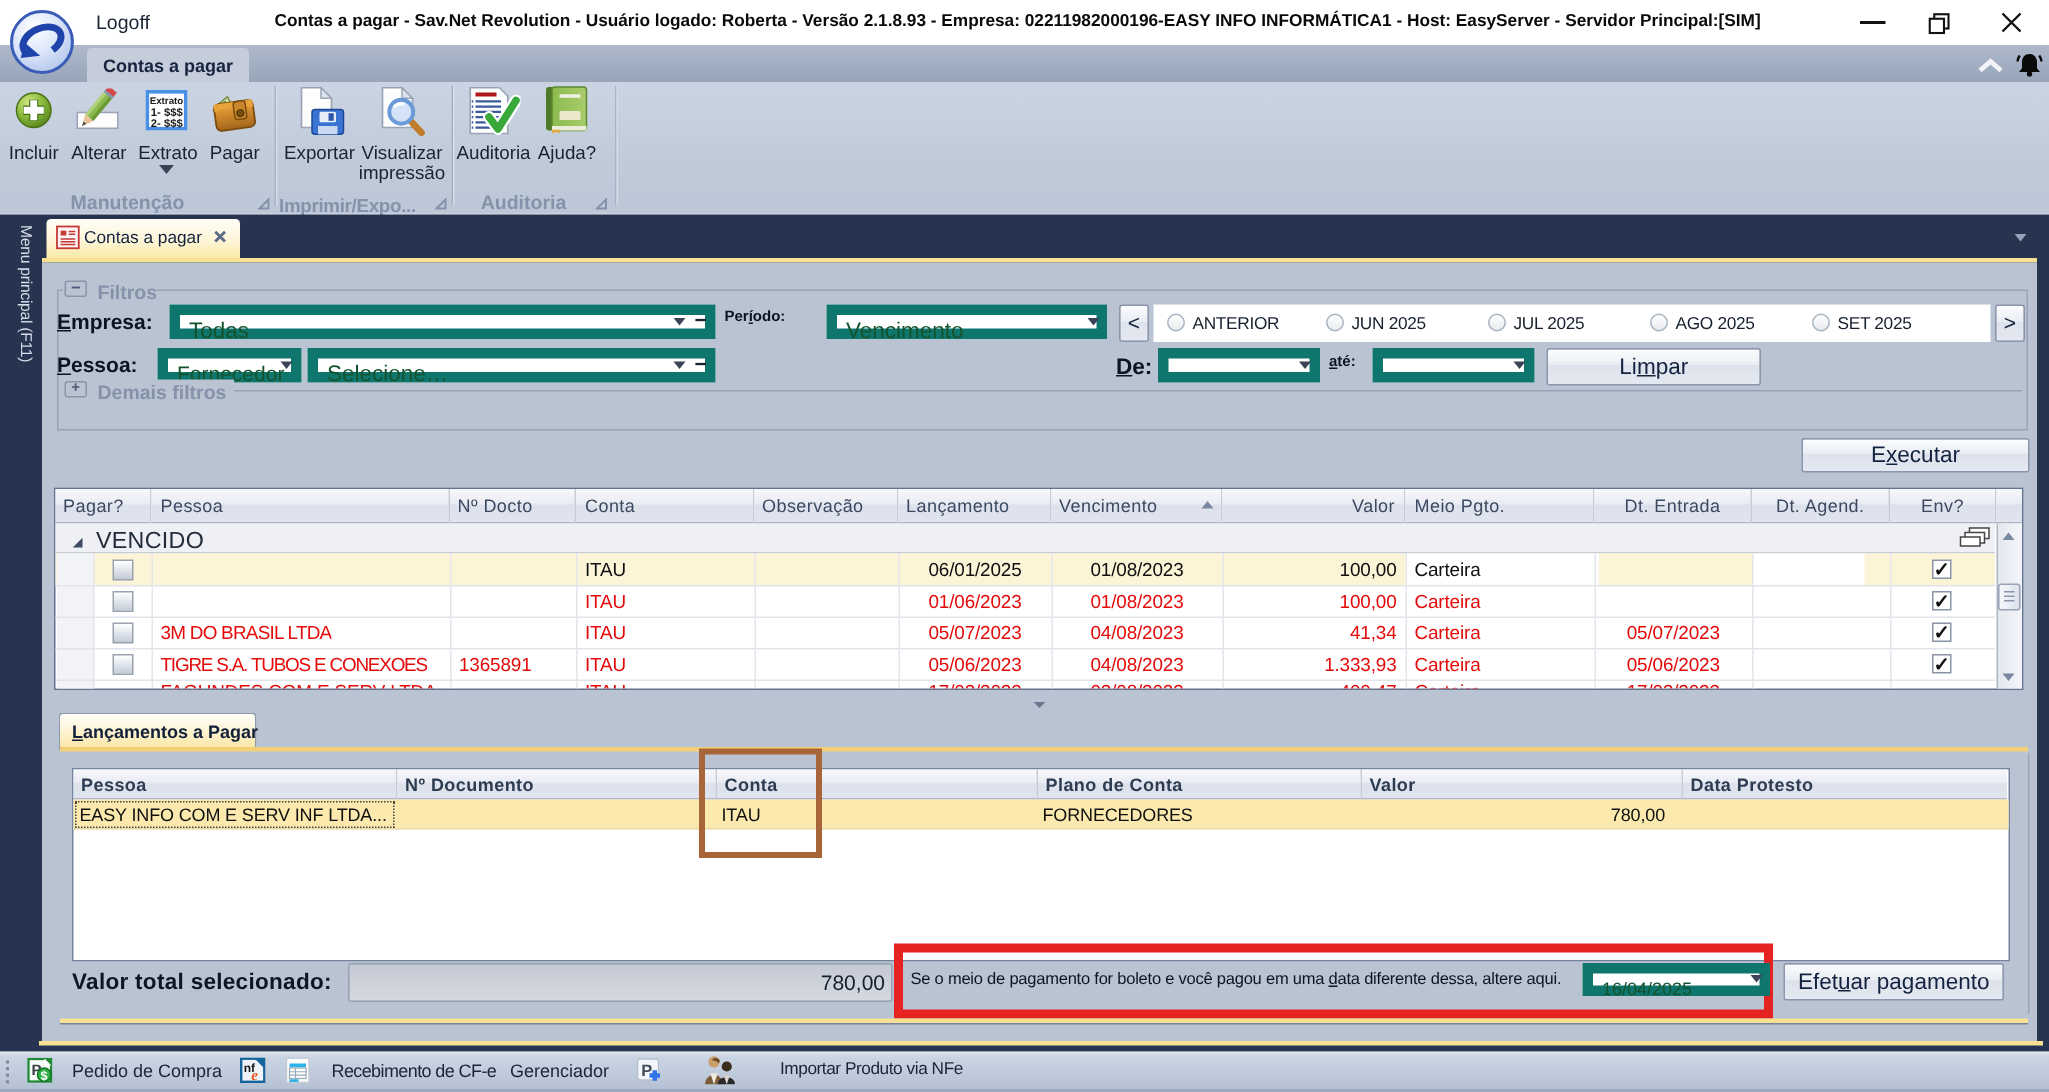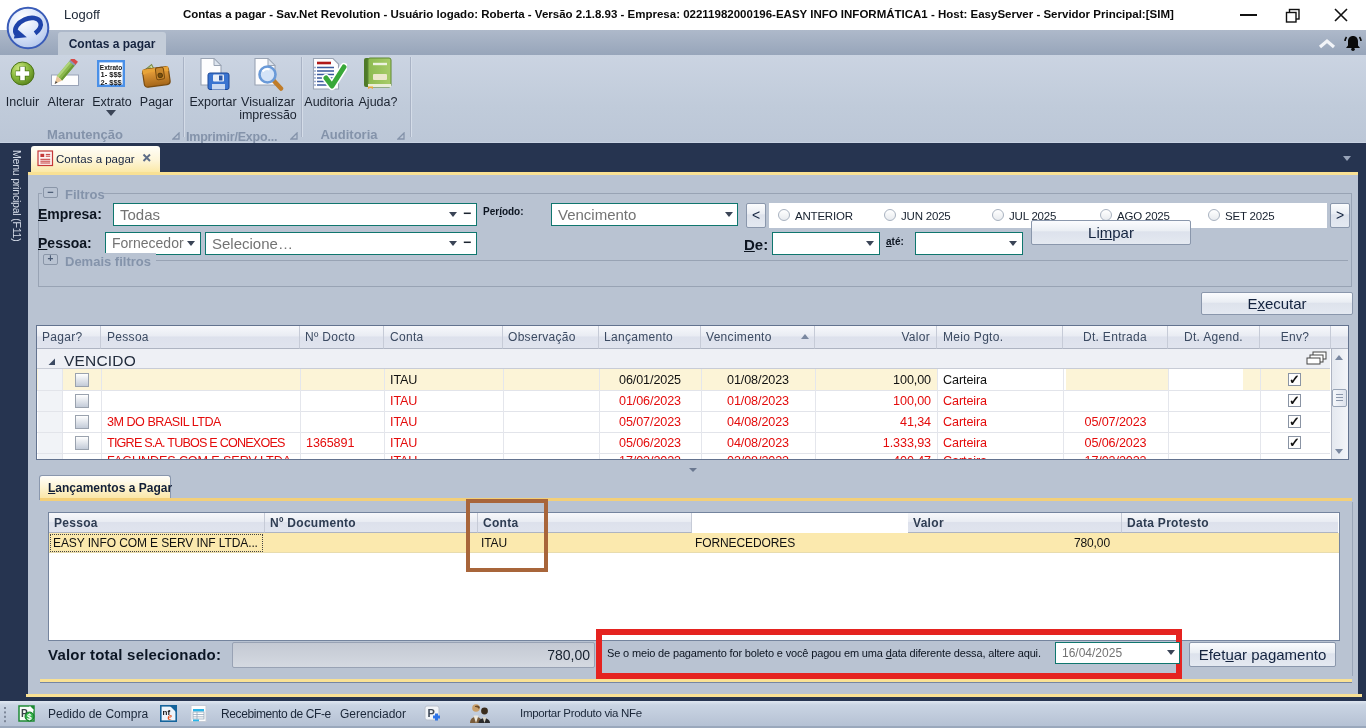--- a/index.html
+++ b/index.html
@@ -1,16 +1,16 @@
 <!DOCTYPE html>
 <html><head><meta charset="utf-8"><style>
 html,body{margin:0;padding:0}
 #page{position:relative;width:1366px;height:728px;overflow:hidden;background:#fff;font-family:"Liberation Sans",sans-serif;-webkit-font-smoothing:antialiased}
 .a{position:absolute}
-.combo{position:absolute;background:#fff;border:1px solid #0f766e;box-sizing:border-box;font-size:15px;color:#737373}
+.combo{position:absolute;background:#fff;border:7px solid #0f766e;box-sizing:border-box;font-size:15px;color:#14532d}
 .combo .tx{position:absolute;left:6px;top:2px;white-space:nowrap}
 .arr{position:absolute;width:0;height:0;border-left:4px solid transparent;border-right:4px solid transparent;border-top:5px solid #3a4456}
 .minus{position:absolute;font-weight:bold;color:#1c2430;font-size:14px}
 .btn{position:absolute;background:linear-gradient(#fbfcfe,#e9edf3 45%,#dde2ec 46%,#e4e9f1);border:1px solid #8a97ac;border-radius:2px;box-sizing:border-box;text-align:center;color:#13233f;font-size:14px}
 .gh{position:absolute;background:linear-gradient(#f7f8fb,#e9ecf3 45%,#dde1ec 50%,#e0e4ee);box-sizing:border-box;color:#3b4a61;font-size:12px;letter-spacing:0.3px;white-space:nowrap;overflow:hidden}
 .cell{position:absolute;font-size:12.6px;letter-spacing:-0.1px;color:#101010;white-space:nowrap;overflow:hidden;box-sizing:border-box}
 .red{color:#e40b0b}
 .cb{position:absolute;width:14px;height:14px;border:1px solid #9aa2ae;background:linear-gradient(#ffffff,#c3cbd8);box-sizing:border-box}
 .ck{position:absolute;width:13px;height:13px;border:1px solid #8a94a4;background:#fdfdfd;box-sizing:border-box;color:#111;font-size:13px;font-weight:bold;line-height:11px;text-align:center}
 .rlab{position:absolute;font-size:11.5px;letter-spacing:-0.2px;color:#16202e;white-space:nowrap}
@@ -227,21 +227,21 @@
       <span class="tx">Selecione…</span>
     </div>
 <div class="arr" style="left:449px;top:241px"></div>
 <div class="minus" style="left:463px;top:234px">−</div>
 <div class="a" style="left:744px;top:236px;font-size:15px;color:#0c1420;font-weight:bold"><u>D</u>e:</div>
 <div class="combo" style="left:772px;top:232px;width:108px;height:23px"></div>
 <div class="arr" style="left:866px;top:241px"></div>
 <div class="a" style="left:886px;top:236px;font-size:10px;color:#0c1420;font-weight:bold"><u>a</u>té:</div>
 <div class="combo" style="left:915px;top:232px;width:108px;height:23px"></div>
 <div class="arr" style="left:1009px;top:241px"></div>
-<div class="btn" style="left:1031px;top:220px;width:160px;height:25px;line-height:23px;font-size:15px">Li<u>m</u>par</div>
+<div class="btn" style="left:1031px;top:232px;width:143px;height:25px;line-height:23px;font-size:15px">Li<u>m</u>par</div>
 
 <div class="a" style="left:42px;top:259.5px;width:1306px;height:1px;background:#98a3b4"></div>
 <div class="a" style="left:42px;top:253px;width:114px;height:13px;background:#b9c3d2"></div>
 <div class="a" style="left:43px;top:254px;width:15px;height:11px;border:1.4px solid #8a96a8;border-radius:2px;background:#b9c3d2;box-sizing:border-box;font-size:10px;line-height:8.5px;text-align:center;color:#4a5a74;font-weight:bold">+</div>
 <div class="glab" style="left:65px;top:253.5px">Demais filtros</div>
 
 <div class="btn" style="left:1201px;top:292px;width:152px;height:23px;line-height:21px;font-size:15px">E<u>x</u>ecutar</div>
 
 <div class="a" style="left:36px;top:325px;width:1313px;height:135.4px;border:1.4px solid #63738f;background:#fff;box-sizing:border-box"></div>
 
@@ -354,20 +354,21 @@
 
 <div class="a" style="left:1352px;top:502px;width:1px;height:174px;background:#9aa6b8"></div>
 <div class="a" style="left:38.5px;top:474.8px;width:132.5px;height:25.2px;background:linear-gradient(#fffefa,#fdf3d0 50%,#fae4a0);border-radius:3px 3px 0 0;border:1px solid #8a97ad;border-bottom:none;box-sizing:border-box"></div>
 <div class="a" style="left:48px;top:481px;font-size:12px;font-weight:bold;color:#121f38"><u>L</u>ançamentos a Pagar</div>
 <div class="a" style="left:40px;top:497.5px;width:1312px;height:3.4px;background:#f3cf78"></div>
 
 <div class="a" style="left:48px;top:512px;width:1292px;height:129px;border:1px solid #74849e;background:#fff;box-sizing:border-box"></div>
 <div class="gh" style="left:49px;top:513px;width:216px;height:20px;line-height:20px;padding-left:5px;border-right:1px solid #c6cbd7;border-bottom:1px solid #aeb4c2;font-size:12px;font-weight:bold;color:#2e3c52">Pessoa</div>
 <div class="gh" style="left:265px;top:513px;width:213px;height:20px;line-height:20px;padding-left:5px;border-right:1px solid #c6cbd7;border-bottom:1px solid #aeb4c2;font-size:12px;font-weight:bold;color:#2e3c52">Nº Documento</div>
 <div class="gh" style="left:478px;top:513px;width:214px;height:20px;line-height:20px;padding-left:5px;border-right:1px solid #c6cbd7;border-bottom:1px solid #aeb4c2;font-size:12px;font-weight:bold;color:#2e3c52">Conta</div>
+<div class="gh" style="left:692px;top:513px;width:216px;height:20px;line-height:20px;padding-left:5px;border-right:1px solid #c6cbd7;border-bottom:1px solid #aeb4c2;font-size:12px;font-weight:bold;color:#2e3c52">Plano de Conta</div>
 <div class="gh" style="left:908px;top:513px;width:214px;height:20px;line-height:20px;padding-left:5px;border-right:1px solid #c6cbd7;border-bottom:1px solid #aeb4c2;font-size:12px;font-weight:bold;color:#2e3c52">Valor</div>
 <div class="gh" style="left:1122px;top:513px;width:216px;height:20px;line-height:20px;padding-left:5px;border-bottom:1px solid #aeb4c2;font-size:12px;font-weight:bold;color:#2e3c52">Data Protesto</div>
 
 <div class="a" style="left:49px;top:533px;width:1290px;height:20px;background:#fbe9ae;border-bottom:1px solid #e8dcae;box-sizing:border-box"></div>
 <div class="a" style="left:50px;top:533.5px;width:213px;height:18px;border:1px dotted #444;box-sizing:border-box"></div>
 <div class="cell" style="left:53px;top:536px;font-size:12px">EASY INFO COM E SERV INF LTDA...</div>
 <div class="cell" style="left:481px;top:536px;font-size:12px">ITAU</div>
 <div class="cell" style="left:695px;top:536px;font-size:12px">FORNECEDORES</div>
 <div class="cell" style="left:908px;top:536px;font-size:12px;width:202px;text-align:right">780,00</div>
 

